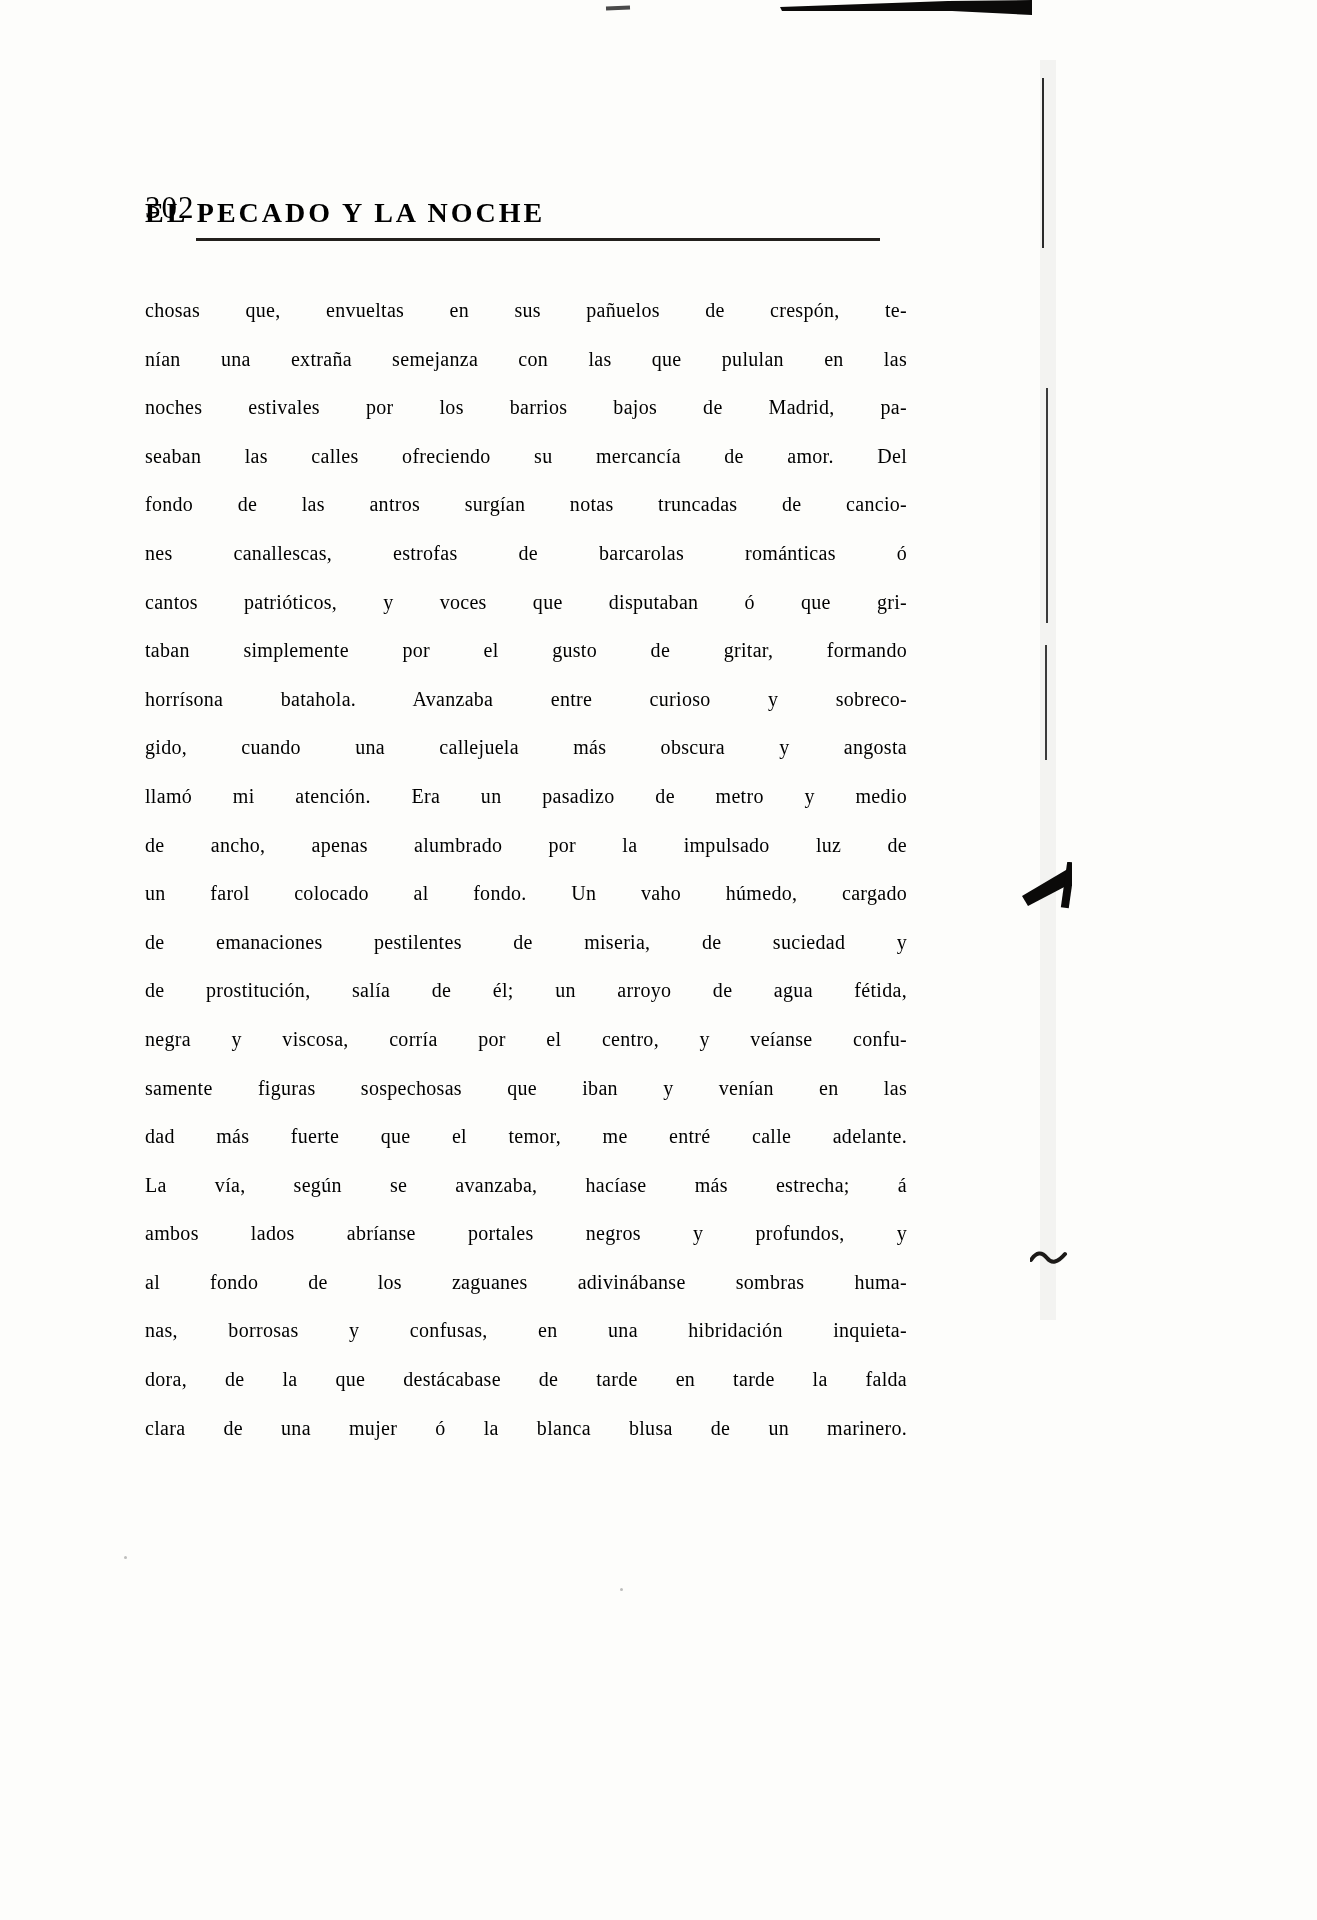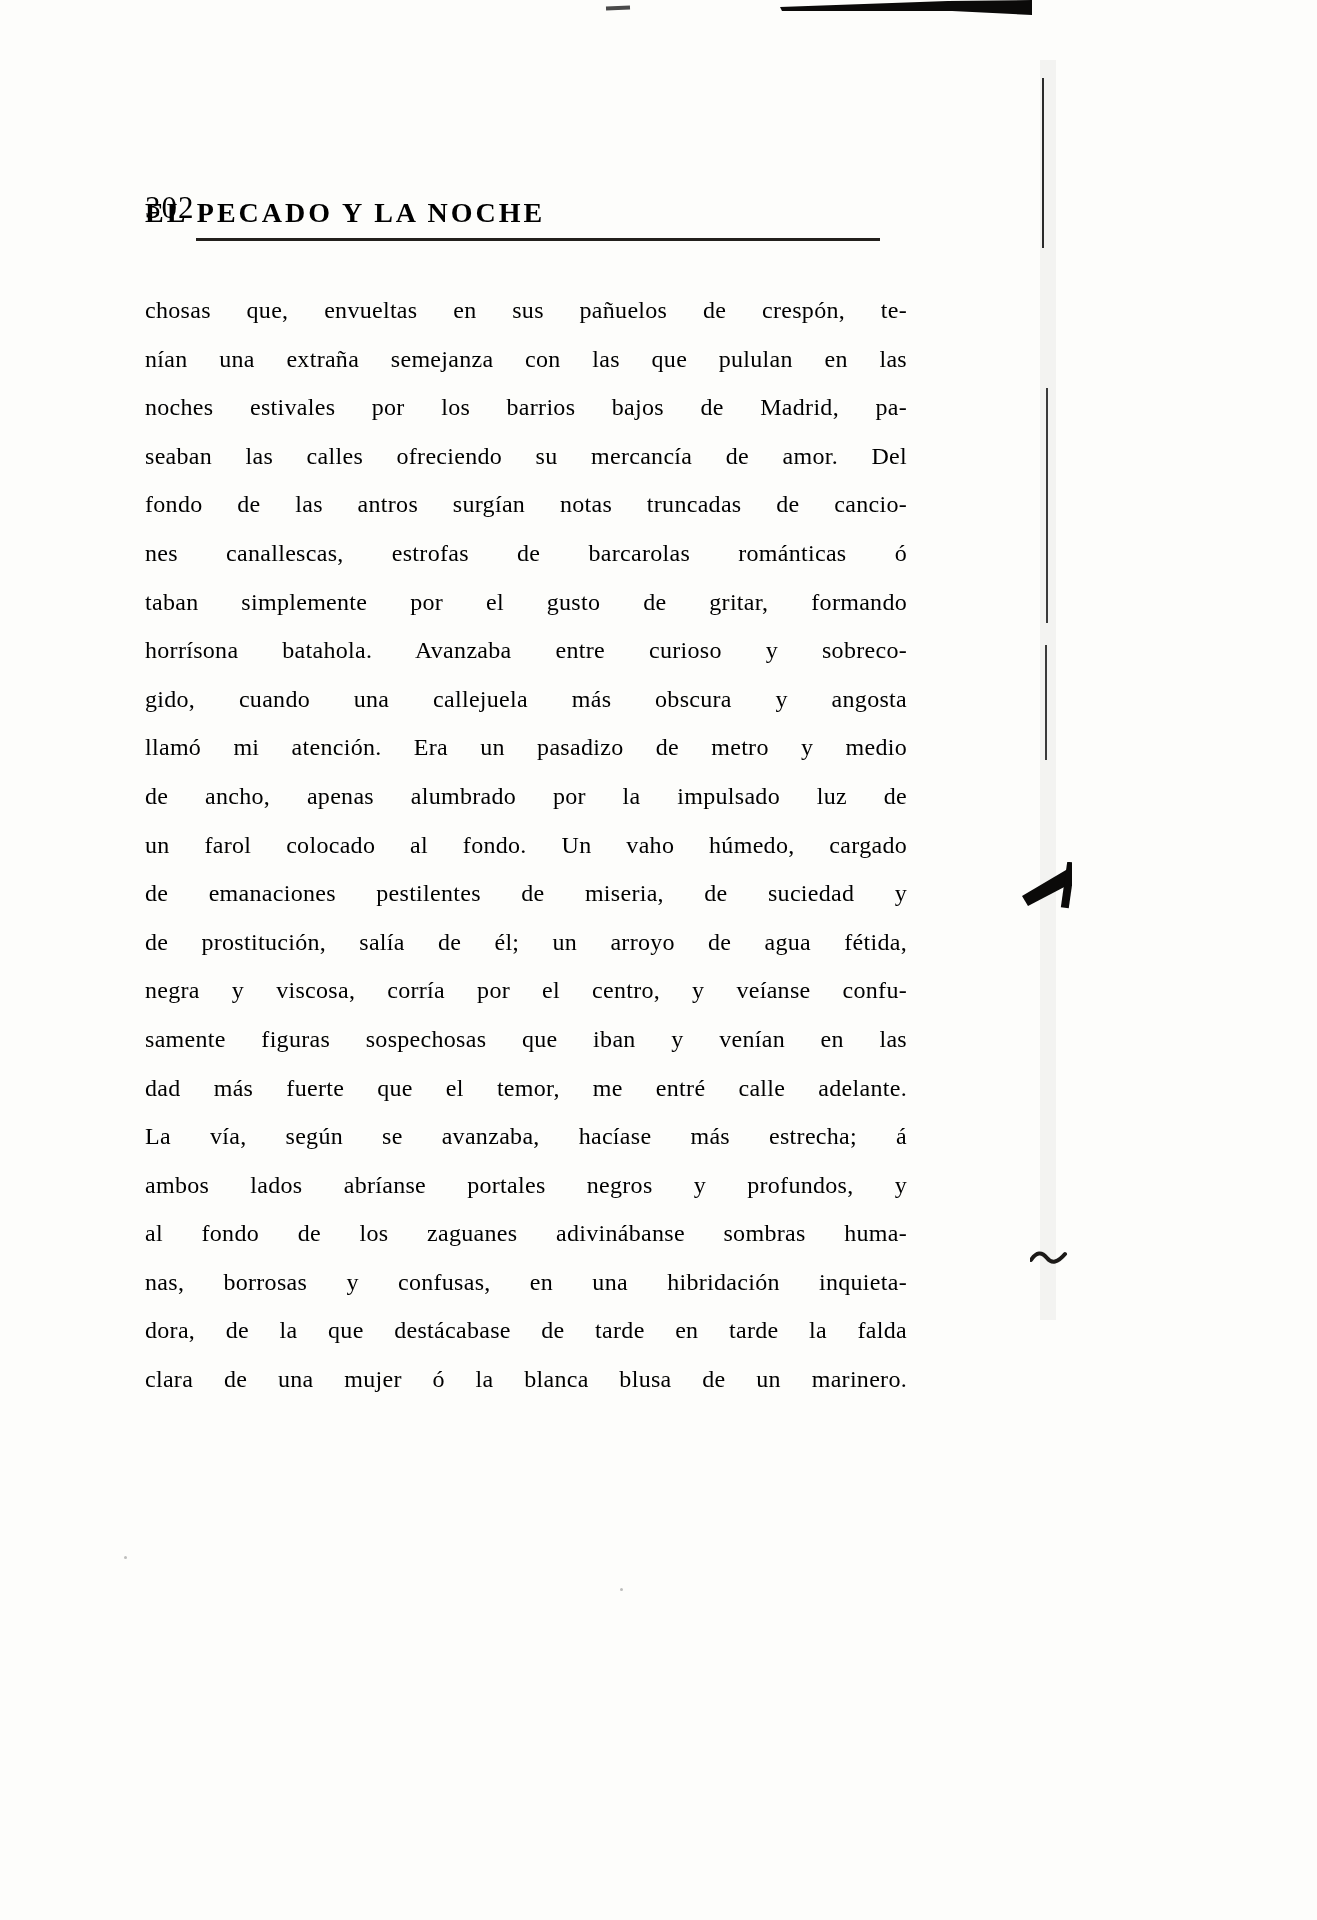--- a/index.html
+++ b/index.html
@@ -36,21 +36,21 @@
     top: 238px;
     width: 684px;
     height: 3px;
     background: #23201c;
   }
   .body-text {
     position: absolute;
     left: 145px;
     top: 286px;
     width: 762px;
-    font-size: 24px;
+    font-size: 20px;
     letter-spacing: 0.3px;
   }
   .line {
     line-height: 48.6px;
     text-align: justify;
     text-align-last: justify;
     white-space: normal;
   }
   
   .artifact { position: absolute; }
@@ -72,20 +72,21 @@
   <span class="running-title">EL PECADO Y LA NOCHE</span>
   <div class="header-rule"></div>
 
   <div class="body-text">
     <div class="line">chosas que, envueltas en sus pañuelos de crespón, te-</div>
     <div class="line">nían una extraña semejanza con las que pululan en las</div>
     <div class="line">noches estivales por los barrios bajos de Madrid, pa-</div>
     <div class="line">seaban las calles ofreciendo su mercancía de amor. Del</div>
     <div class="line">fondo de las antros surgían notas truncadas de cancio-</div>
     <div class="line">nes canallescas, estrofas de barcarolas románticas ó</div>
+    <div class="line">cantos patrióticos, y voces que disputaban ó que gri-</div>
     <div class="line">taban simplemente por el gusto de gritar, formando</div>
     <div class="line">horrísona batahola. Avanzaba entre curioso y sobreco-</div>
     <div class="line">gido, cuando una callejuela más obscura y angosta</div>
     <div class="line">llamó mi atención. Era un pasadizo de metro y medio</div>
     <div class="line">de ancho, apenas alumbrado por la impulsado luz de</div>
     <div class="line">un farol colocado al fondo. Un vaho húmedo, cargado</div>
     <div class="line">de emanaciones pestilentes de miseria, de suciedad y</div>
     <div class="line">de prostitución, salía de él; un arroyo de agua fétida,</div>
     <div class="line">negra y viscosa, corría por el centro, y veíanse confu-</div>
     <div class="line">samente figuras sospechosas que iban y venían en las</div>

